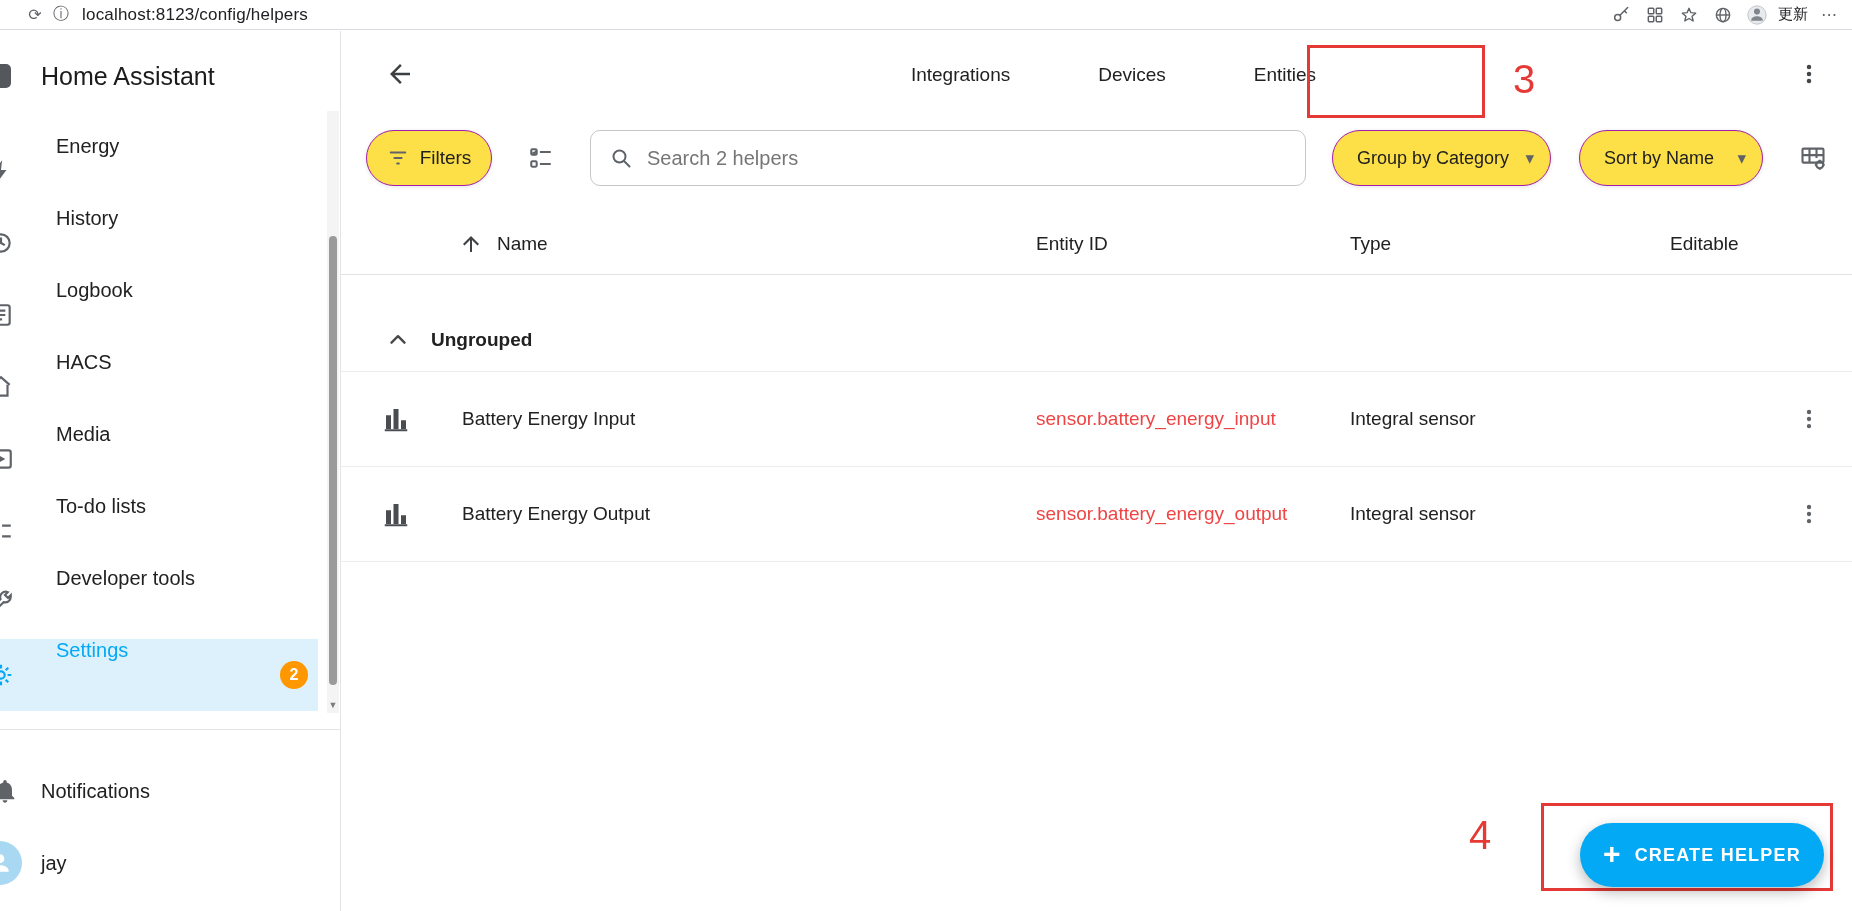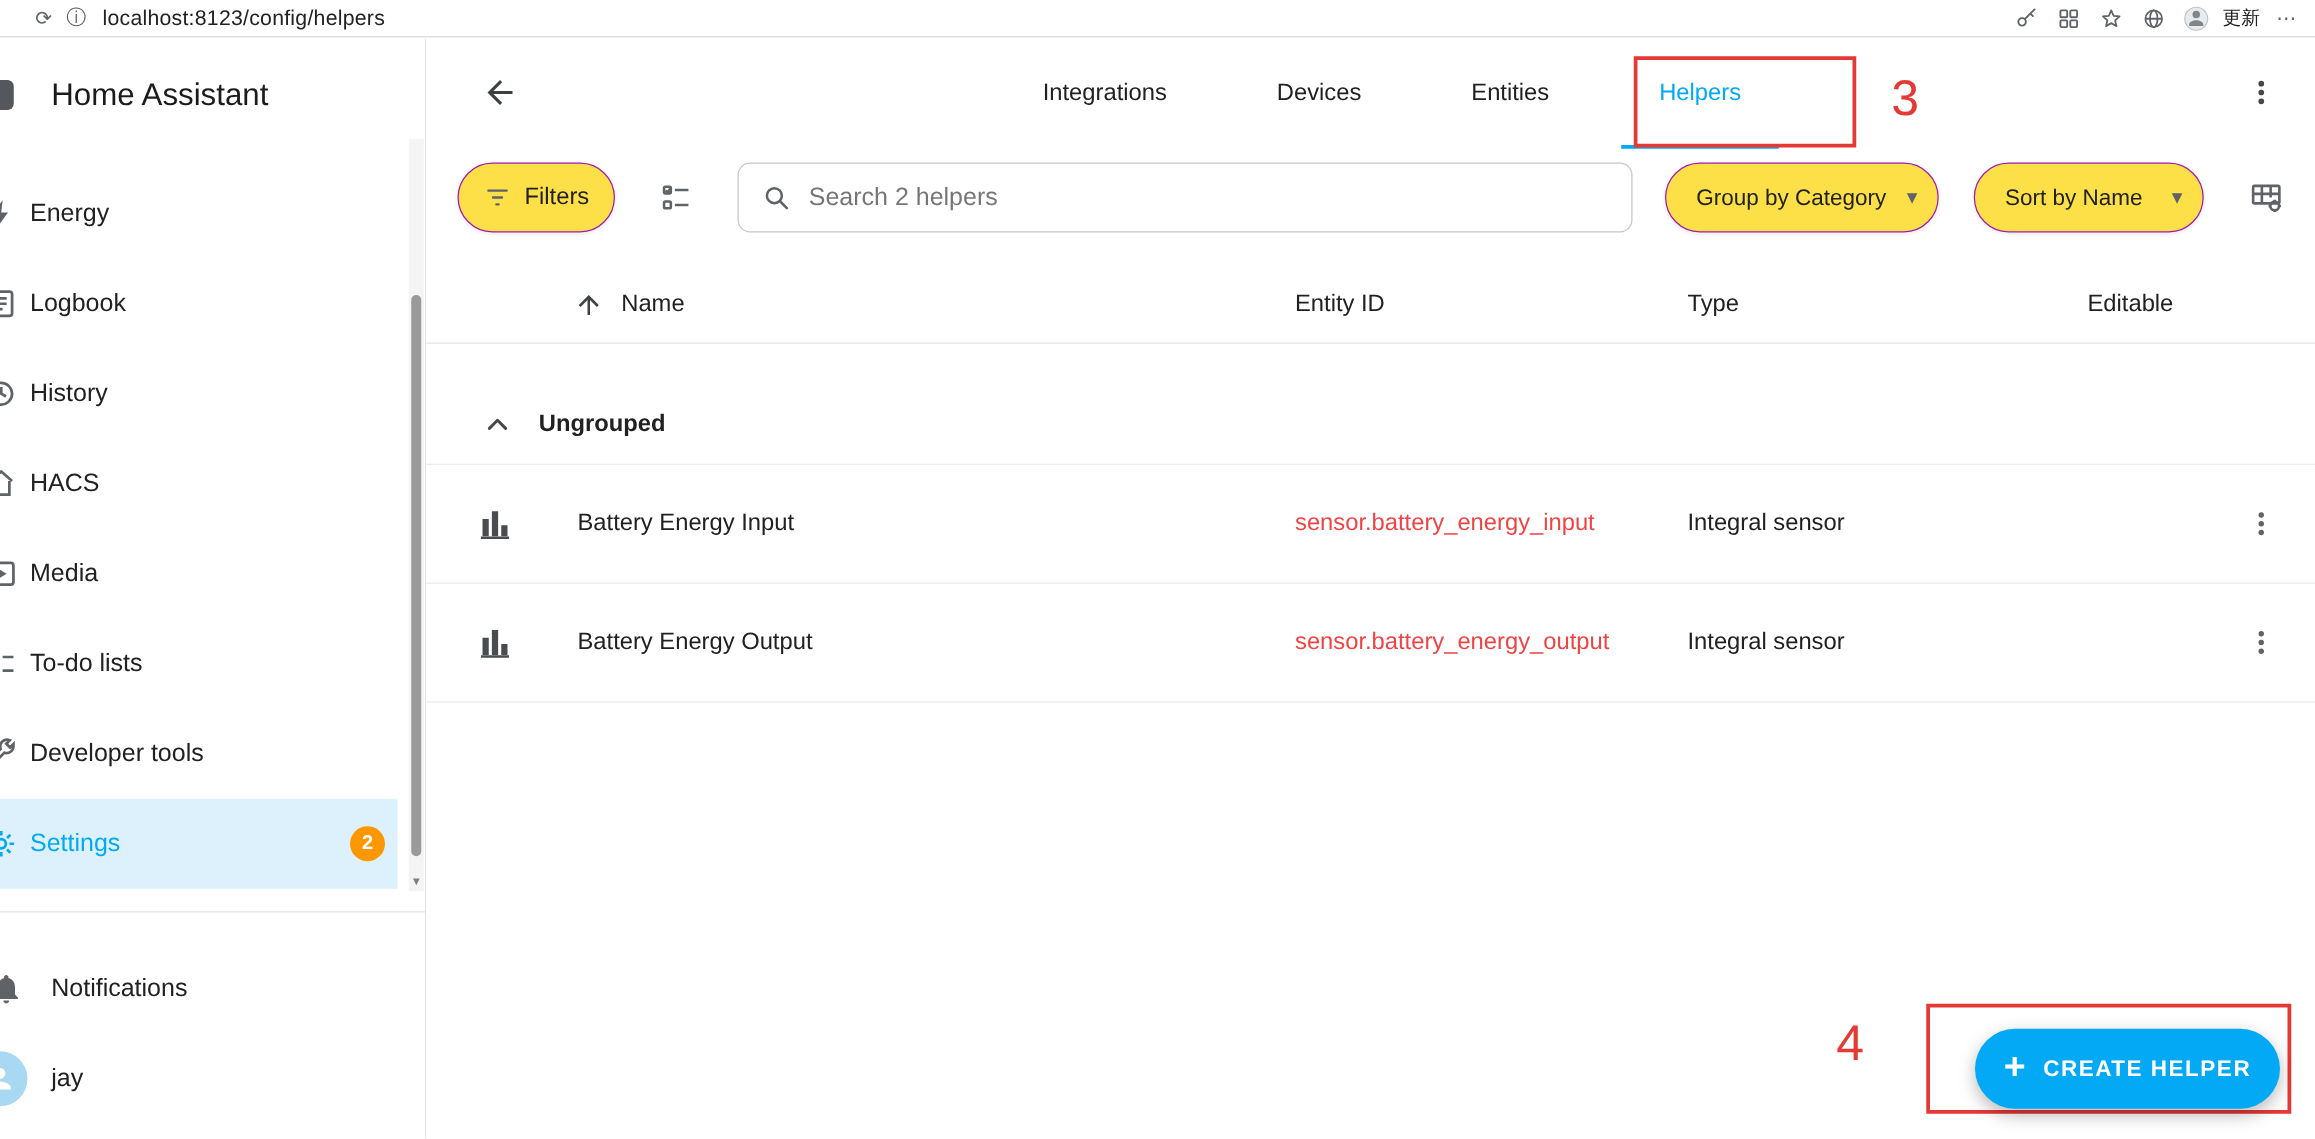--- a/index.html
+++ b/index.html
@@ -18,21 +18,21 @@
   .update{font-size:15px;color:#202124;cursor:pointer;white-space:nowrap}
 
   
   .app{position:absolute;top:31px;left:0;right:0;bottom:0;display:flex}
 
   
   .sidebar{position:relative;flex:0 0 341px;width:341px;background:#fff;border-right:1px solid #e3e3e3;overflow:hidden}
   .sb-logo-frag{position:absolute;left:-13px;top:33px;width:24px;height:24px;background:#54585c;border-radius:5px}
   .sb-title{position:absolute;top:31px;left:41px;font-size:25px;color:#1b1b1b;white-space:nowrap}
   .nav{position:absolute;top:104px;left:0;right:0}
-  .item{position:relative;height:72px;display:flex;align-items:center;padding-left:24px;
+  .item{position:relative;height:72px;display:flex;padding-left:56px;
     font-size:20px;color:#212121;margin-right:22px;cursor:pointer;white-space:nowrap}
   .item.active{background:var(--active_bg,#ddf1fc);color:var(--primary,#03a9f4)}
   .cut-icon{position:absolute;left:-12px;top:50%;transform:translateY(-50%);width:26px;height:26px;color:#5f6368}
   .item.active .cut-icon{color:var(--primary,#03a9f4)}
   .badge{position:absolute;right:10px;top:50%;transform:translateY(-50%);width:28px;height:28px;border-radius:50%;
     background:var(--badge,#ff9800);color:#fff;font-size:16px;font-weight:bold;
     display:flex;align-items:center;justify-content:center}
   .sb-divider{position:absolute;top:698px;left:0;right:0;height:1px;background:#e4e4e4}
   .sb-foot-item{position:absolute;left:0;right:16px;height:62px;display:flex;align-items:center;
     padding-left:41px;font-size:20px;cursor:pointer;white-space:nowrap}
@@ -177,37 +177,37 @@
             <svg width="26" height="26" viewBox="0 0 24 24">
                 <path d="M13 2 5 13h5l-1 9 8-11h-5z" fill="currentColor"></path>
               </svg>
           </span>
           <span>Energy</span>
         </div>
         <div class="item">
           <span class="cut-icon">
             <svg width="26" height="26" viewBox="0 0 24 24">
                 <g fill="none" stroke="currentColor" stroke-width="2">
+                  <circle cx="12" cy="12" r="8"></circle>
+                  <path d="M12 7v5l3.5 2"></path>
+                </g>
+              </svg>
+          </span>
+          <span>History</span>
+        </div>
+        <div class="item">
+          <span class="cut-icon">
+            <svg width="26" height="26" viewBox="0 0 24 24">
+                <g fill="none" stroke="currentColor" stroke-width="2">
                   <rect x="4" y="3" width="16" height="18" rx="2"></rect>
                   <path d="M8 8h8M8 12h8M8 16h5"></path>
                 </g>
               </svg>
           </span>
           <span>Logbook</span>
-        </div>
-        <div class="item">
-          <span class="cut-icon">
-            <svg width="26" height="26" viewBox="0 0 24 24">
-                <g fill="none" stroke="currentColor" stroke-width="2">
-                  <circle cx="12" cy="12" r="8"></circle>
-                  <path d="M12 7v5l3.5 2"></path>
-                </g>
-              </svg>
-          </span>
-          <span>History</span>
         </div>
         <div class="item">
           <span class="cut-icon">
             <svg width="26" height="26" viewBox="0 0 24 24">
                 <g fill="none" stroke="currentColor" stroke-width="2">
                   <path d="M4 10 12 3l8 7"></path>
                   <path d="M6 10v10h12V10"></path>
                 </g>
               </svg>
           </span>
@@ -296,24 +296,20 @@
             <span>Integrations</span>
 
           </div>
           <div class="tab">
             <span>Devices</span>
 
           </div>
           <div class="tab">
             <span>Entities</span>
 
-          </div>
-          <div class="tab active">
-            <span>Helpers</span>
-            <span class="underline"></span>
           </div>
         </nav>
         <span class="hdr-kebab">
           <svg width="26" height="26" viewBox="0 0 24 24">
               <g fill="#44474a">
                 <circle cx="12" cy="5.5" r="2.1"></circle>
                 <circle cx="12" cy="12" r="2.1"></circle>
                 <circle cx="12" cy="18.5" r="2.1"></circle>
               </g>
             </svg>

